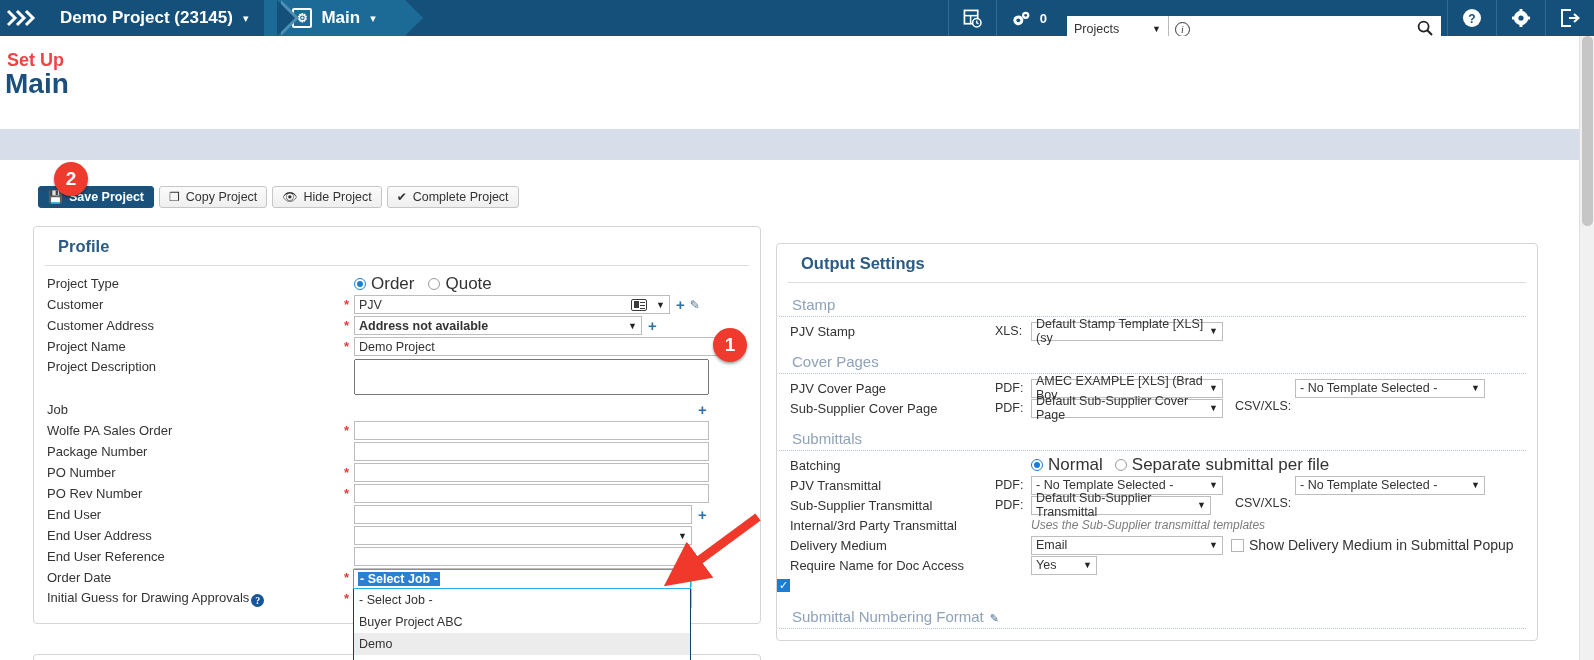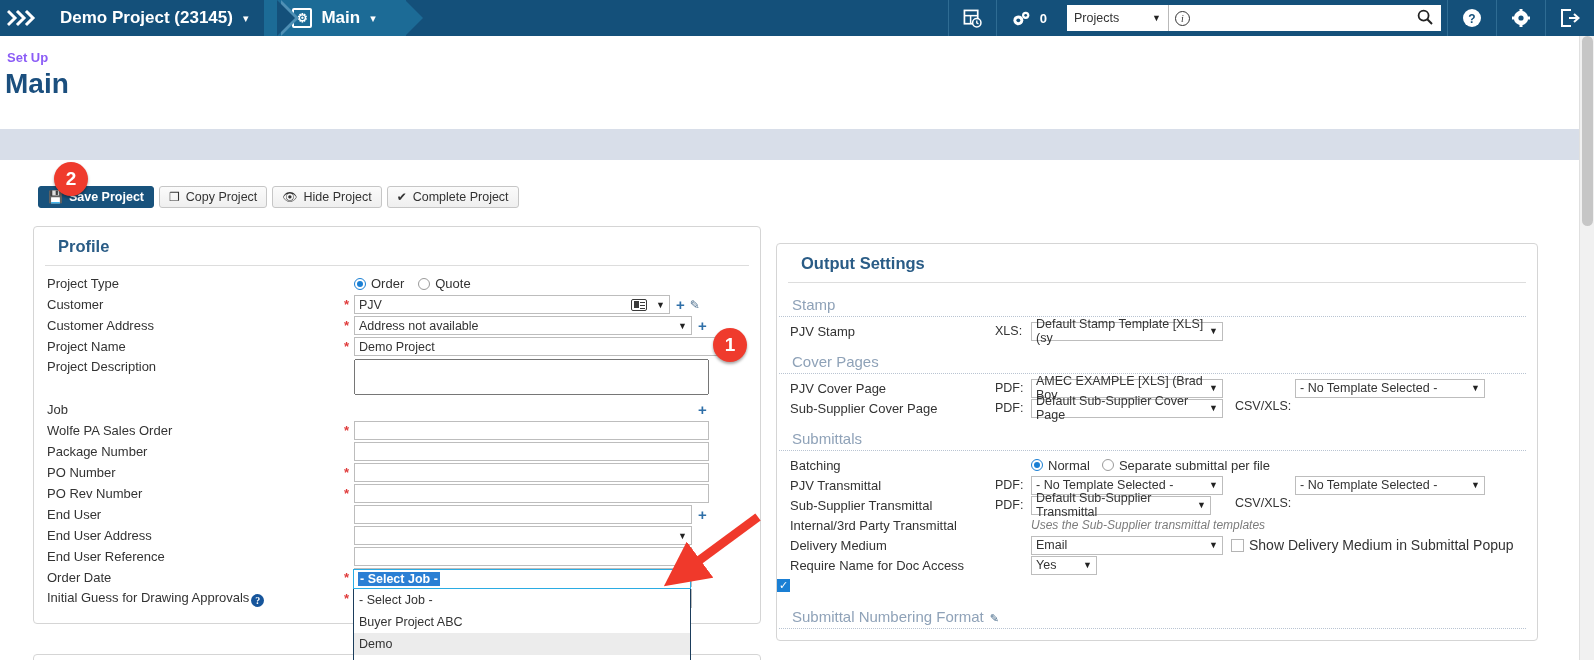--- a/index.html
+++ b/index.html
@@ -59,21 +59,21 @@
   .nav-spacer { flex: 1; }
   .nav-right { display: flex; align-items: stretch; }
   .nav-btn {
     display: flex; align-items: center; justify-content: center;
     padding: 0 14px; color: #ffffff; font-size: 16px;
     border-left: 1px solid #2f6c93;
   }
   .nav-btn.nb-first { border-left: 1px solid #2f6c93; }
   .nav-count { font-size: 13px; font-weight: bold; margin-left: 7px; }
   .searchgroup {
-    display: flex; align-items: center; margin: 5px 6px; height: 26px;
+    display: flex; align-items: center; margin: 16px 6px; height: 26px;
   }
   .search-select {
     background: #ffffff; color: #333; height: 26px; width: 102px;
     display: flex; align-items: center; justify-content: space-between;
     padding: 0 7px; font-size: 12.5px; border-right: 1px solid #b9b9b9;
   }
   .search-input-wrap {
     background: #fff; height: 26px; width: 272px;
     display: flex; align-items: center; padding: 0 6px;
   }
@@ -82,21 +82,21 @@
     display:flex; align-items:center; justify-content:center;
     font-size: 10px; font-style: italic; font-family: "Liberation Serif", serif;
     color:#333; flex: 0 0 auto;
   }
   .search-field { flex: 1; border: 0; outline: none; font-size: 13px; padding: 0 5px;
                   font-family: "Liberation Sans", sans-serif; }
   .search-go { color: #2b2b2b; font-size: 15px; padding-right: 2px; }
 
   
   .pagehead { position: absolute; top: 36px; left: 0; width: 1594px; height: 93px; background:#fff; }
-  .ph-sub { position: absolute; left: 7px; top: 14px; font-size: 13px; color: #8b5cf6; font-weight: bold; }
+  .ph-sub { position: absolute; left: 7px; top: 14px; font-size: 18px; color: #ef4444; font-weight: bold; }
   .ph-title { position: absolute; left: 5px; top: 32px; font-size: 28px; color: #1b4f7e; font-weight: bold; }
   .grayband { position: absolute; top: 129px; left: 0; width: 1594px; height: 31px; background: #d8dee9; }
 
   
   .content { position: absolute; top: 160px; left: 0; width: 1594px; height: 500px; background:#fff; }
   .toolbar { position: absolute; top: 26px; left: 38px; display: flex; gap: 5px; }
   .btn {
     display: flex; align-items: center; gap: 6px;
     height: 22px; padding: 0 9px;
     border: 1px solid #c6c6c6; border-radius: 3px;
@@ -140,21 +140,21 @@
     height: 19px; border: 1px solid #bdbdbd; background: #fff;
     font-size: 12.5px; color: #333; padding: 0 4px;
     font-family: "Liberation Sans", sans-serif; outline: none;
     display: flex; align-items: center;
   }
   .fakesel { justify-content: space-between; }
   .caret { font-size: 9px; color: #222; margin-left: 5px; }
   .plus { color: #2f6fa8; font-size: 15px; font-weight: bold; margin-left: 6px; }
   .pencil { color: #4a6d8c; font-size: 12px; margin-left: 5px; }
 
-  .radio-wrap { display: flex; align-items: center; gap: 5px; font-size: 13px; }
+  .radio-wrap { display: flex; align-items: center; gap: 5px; font-size: 17px; }
   .radio {
     width: 12px; height: 12px; border-radius: 50%; border: 1.6px solid #1a7fd4;
     display: inline-flex; align-items: center; justify-content: center; background:#fff;
   }
   .radio.on:after { content:""; width:6px; height:6px; border-radius:50%; background:#1a7fd4; }
   .radio.off { border-color: #9a9a9a; }
 
   .cbox { width: 13px; height: 13px; border: 1px solid #b4b4b4; background: #fff; display:inline-block;}
   .cbox.on {
     background: #1a7fd4; border-color: #1a7fd4; color:#fff; font-size:11px;
@@ -368,21 +368,21 @@
               <span class="caret">▼</span>
             </span>
           </div>
           <span class="plus">+</span>
           <span class="pencil">✎</span>
         </div>
 
         <div class="row">
           <div class="lbl">Customer Address</div>
           <div class="req">*</div>
-          <div class="fakesel tf" style="width:338px;">
+          <div class="fakesel tf" style="width:288px;font-weight:bold;">
             <span>Address not available</span>
             <span class="caret">▼</span>
           </div>
           <span class="plus">+</span>
         </div>
 
         <div class="row">
           <div class="lbl">Project Name</div>
           <div class="req">*</div>
           <input class="tf" style="width: 366px;" value="Demo Project">

